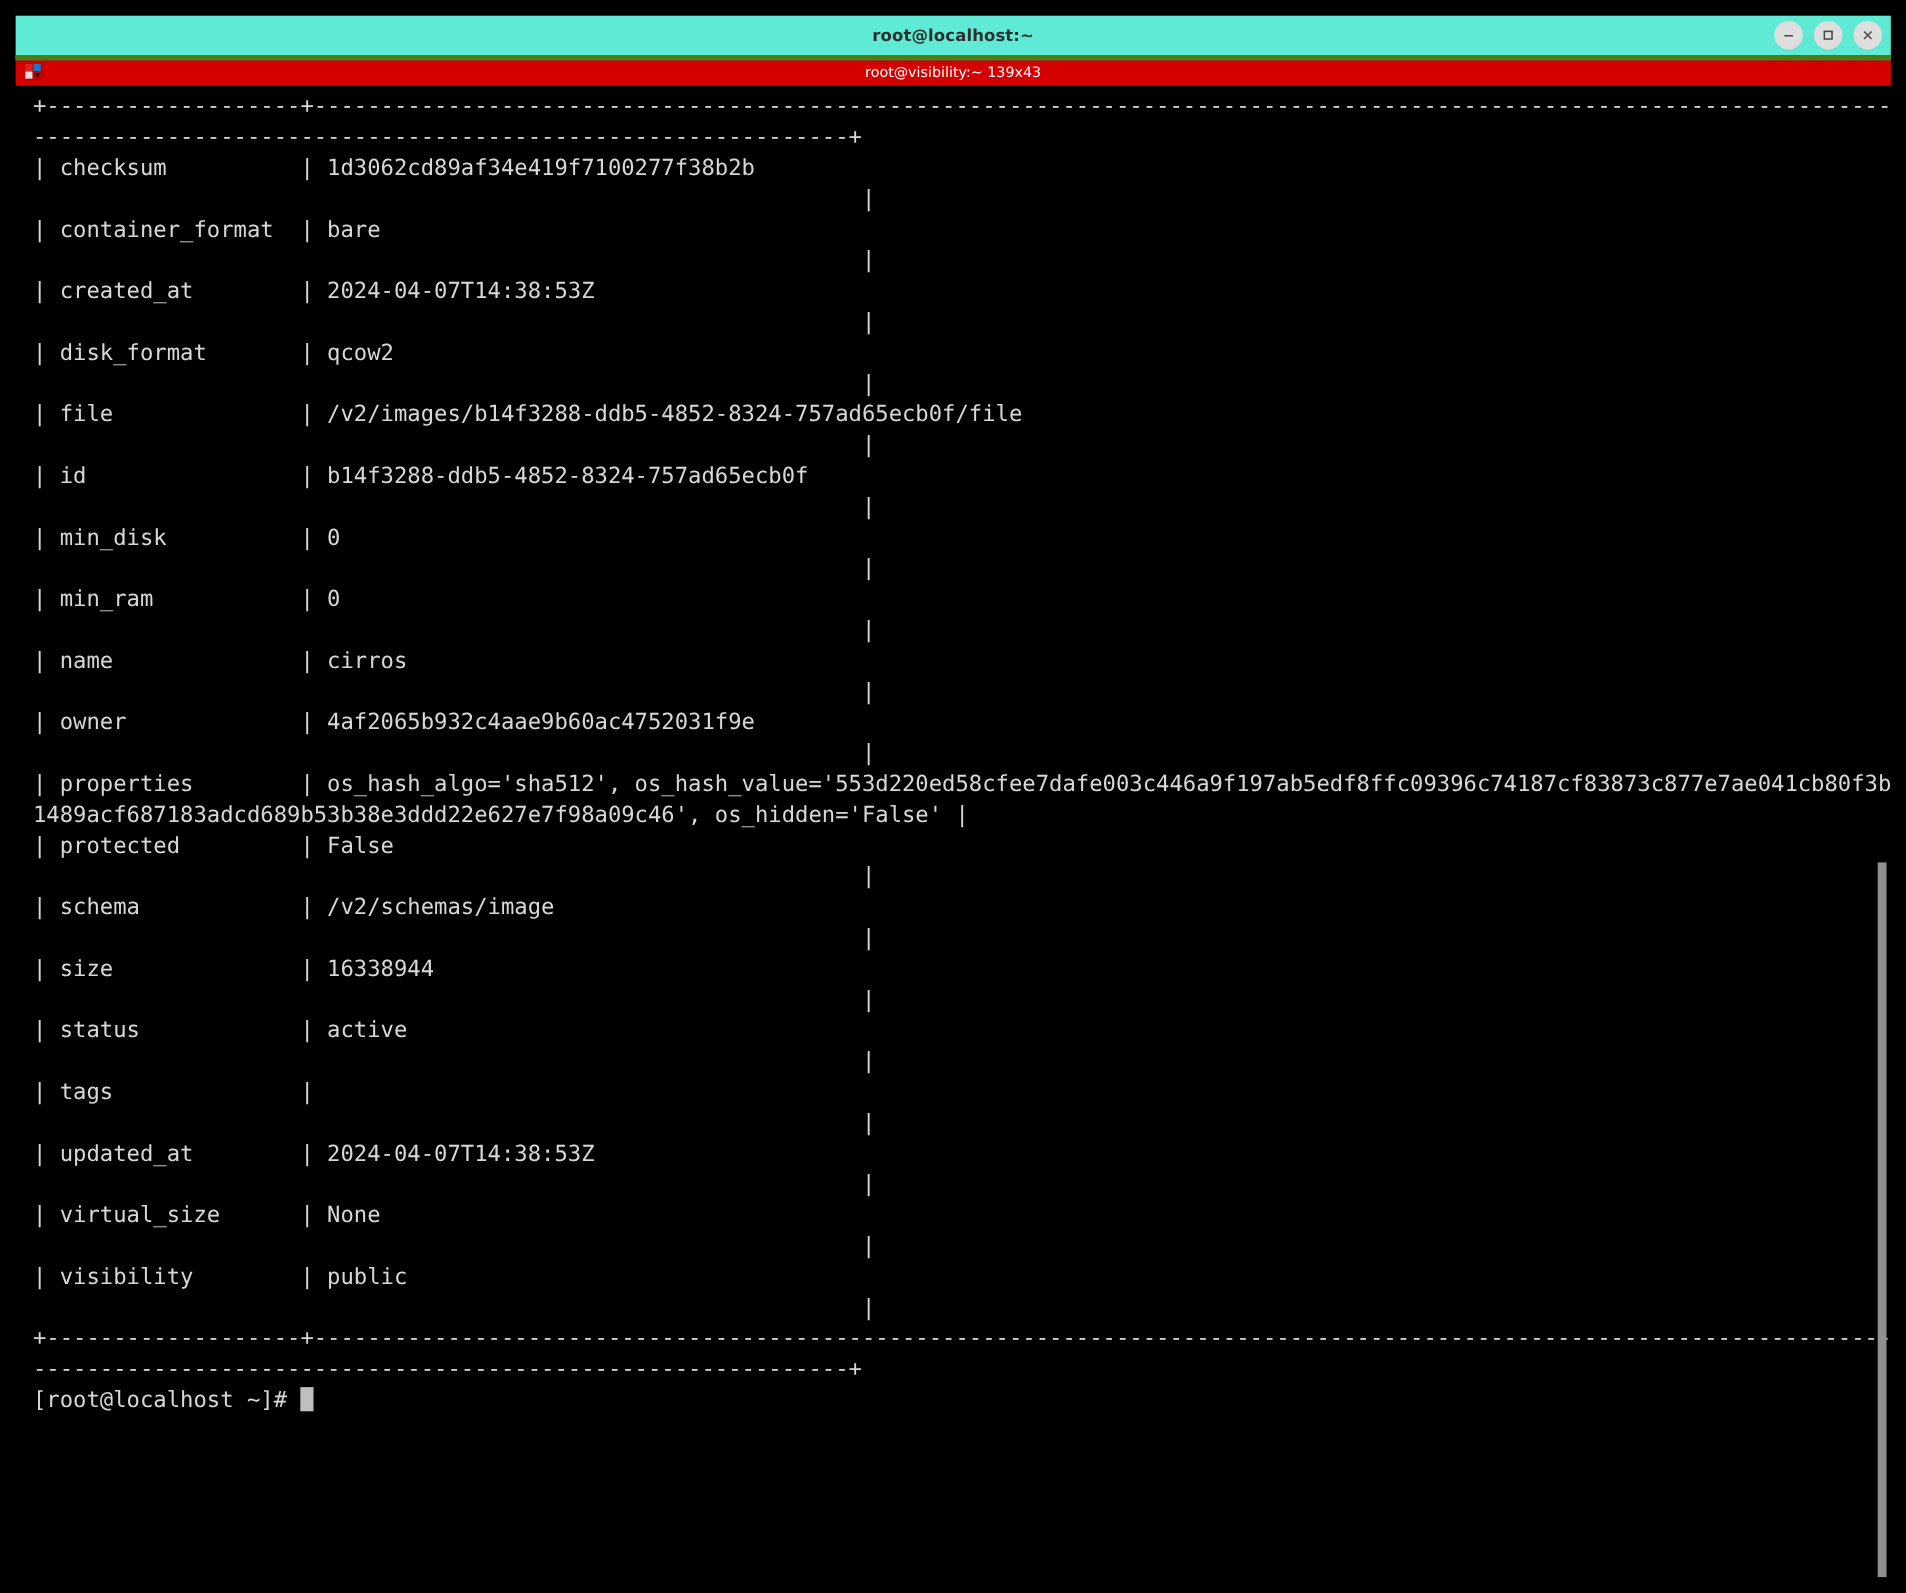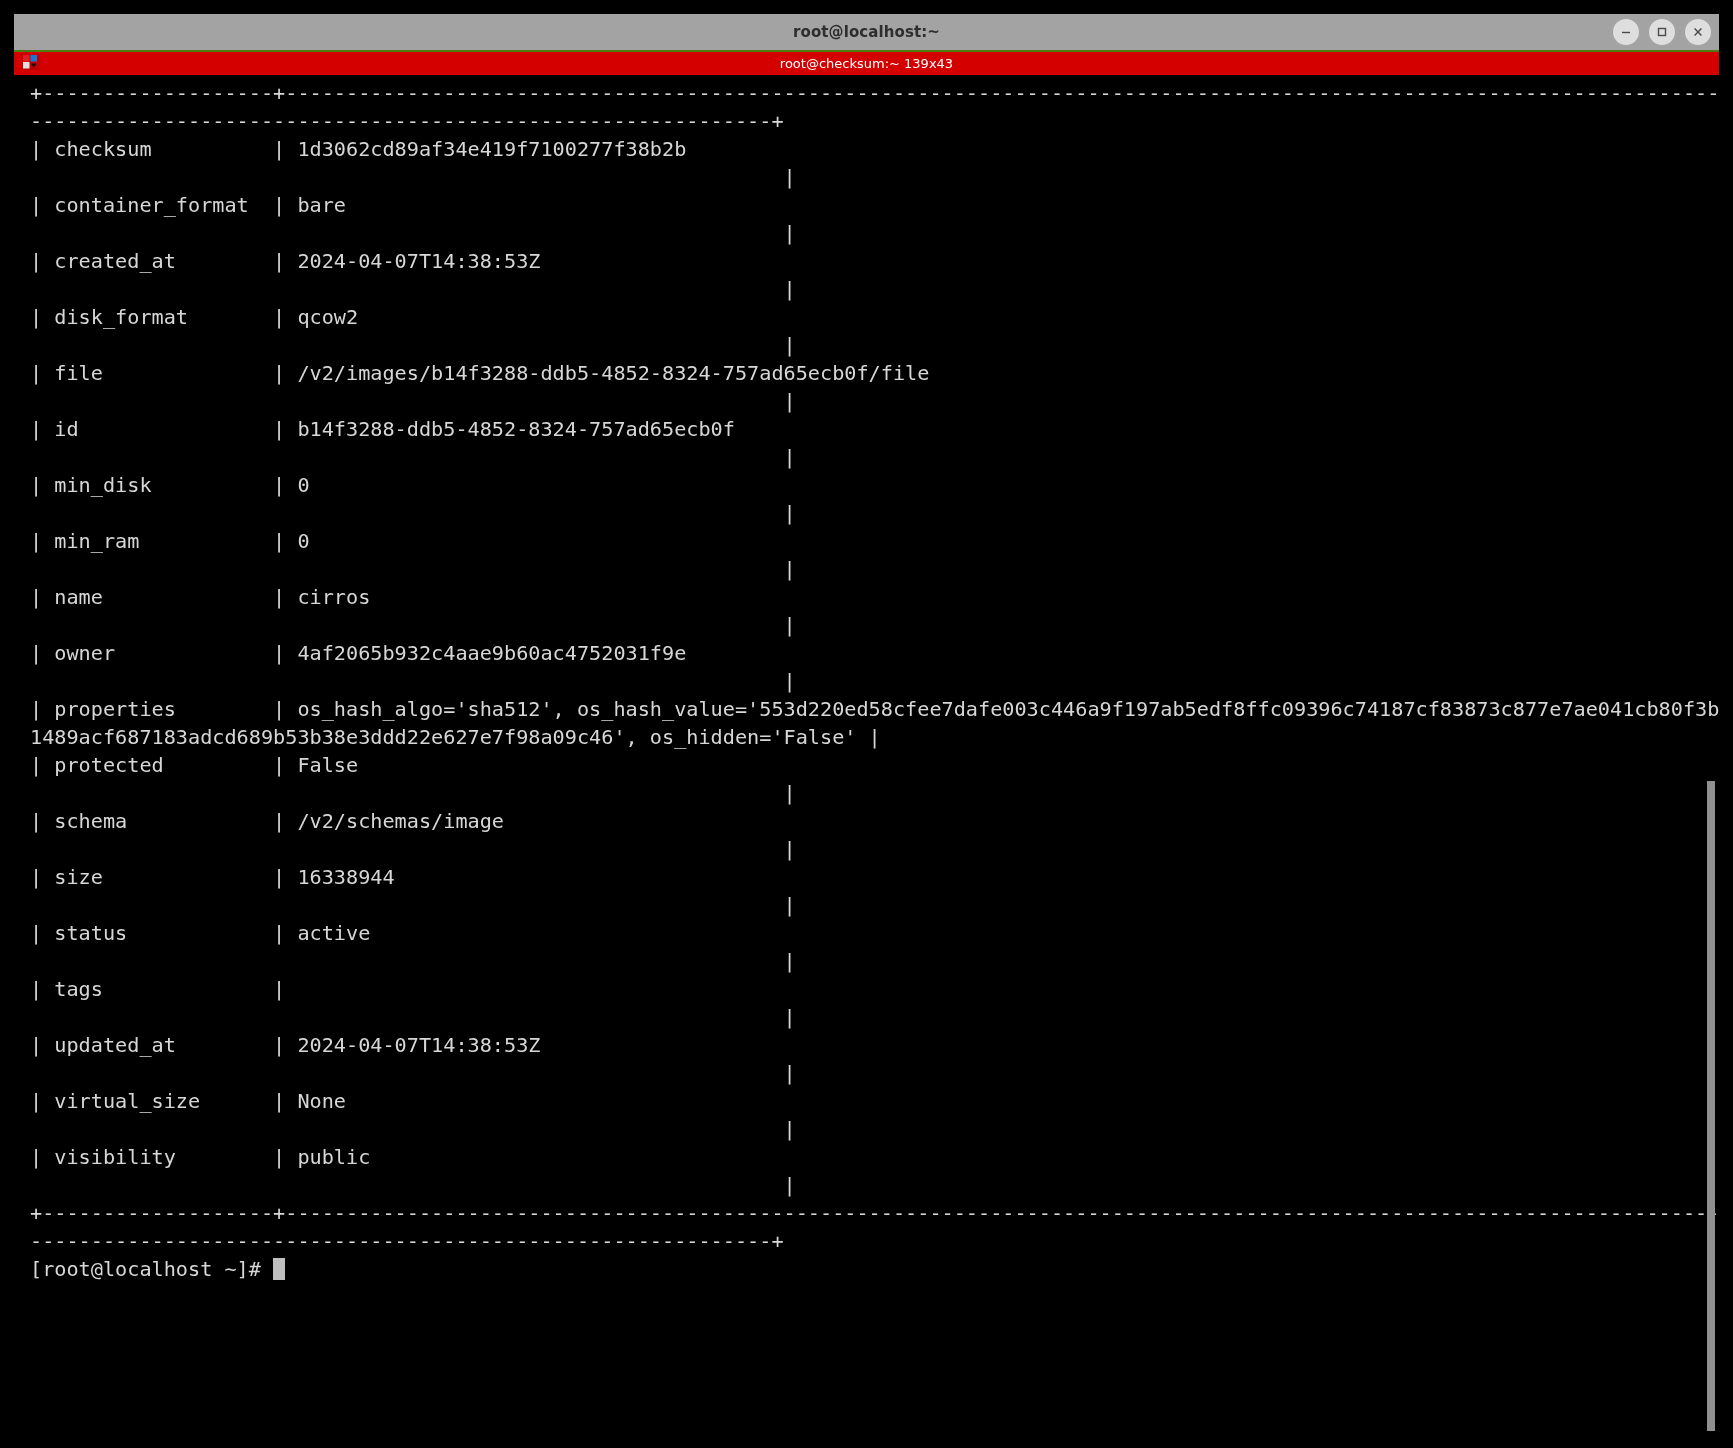--- a/index.html
+++ b/index.html
@@ -32,22 +32,22 @@
     height: 1420px;
     background: #000000;
     display: flex;
     flex-direction: column;
     overflow: hidden;
   }
 
   .titlebar {
     height: 36px;
     min-height: 36px;
-    background: #a3a3a3;
-    border-bottom: 2px solid #4d7c0f;
+    background: #5eead4;
+    border-bottom: 5px solid #4d7c0f;
     display: flex;
     align-items: center;
     position: relative;
     user-select: none;
   }
   .titlebar-title {
     position: absolute;
     left: 0;
     right: 0;
     text-align: center;
@@ -175,21 +175,21 @@
     </div>
 
     <div class="tabbar">
       <svg class="tab-icon" viewBox="0 0 19 19">
         <rect x="0" y="0" width="18" height="16" fill="#c00000"></rect>
         <rect x="1" y="1" width="6.5" height="6.5" fill="#e02020"></rect>
         <rect x="8.5" y="1" width="6.5" height="6.5" fill="#1878d0"></rect>
         <rect x="1" y="8" width="6.5" height="6.5" fill="#e0e0e0"></rect>
         <path d="M9 9.5 L14.5 9.5 L11.75 13.5 Z" fill="#101010"></path>
       </svg>
-      <div class="tab-label">root@checksum:~ 139x43</div>
+      <div class="tab-label">root@visibility:~ 139x43</div>
     </div>
 
     <div class="terminal">
       <pre class="term-text"><span>+-------------------+----------------------------------------------------------------------------------------------------------------------
 -------------------------------------------------------------+
 | checksum          | 1d3062cd89af34e419f7100277f38b2b                                                                                     
                                                               |
 | container_format  | bare                                                                                                                 
                                                               |
 | created_at        | 2024-04-07T14:38:53Z                                                                                                 

